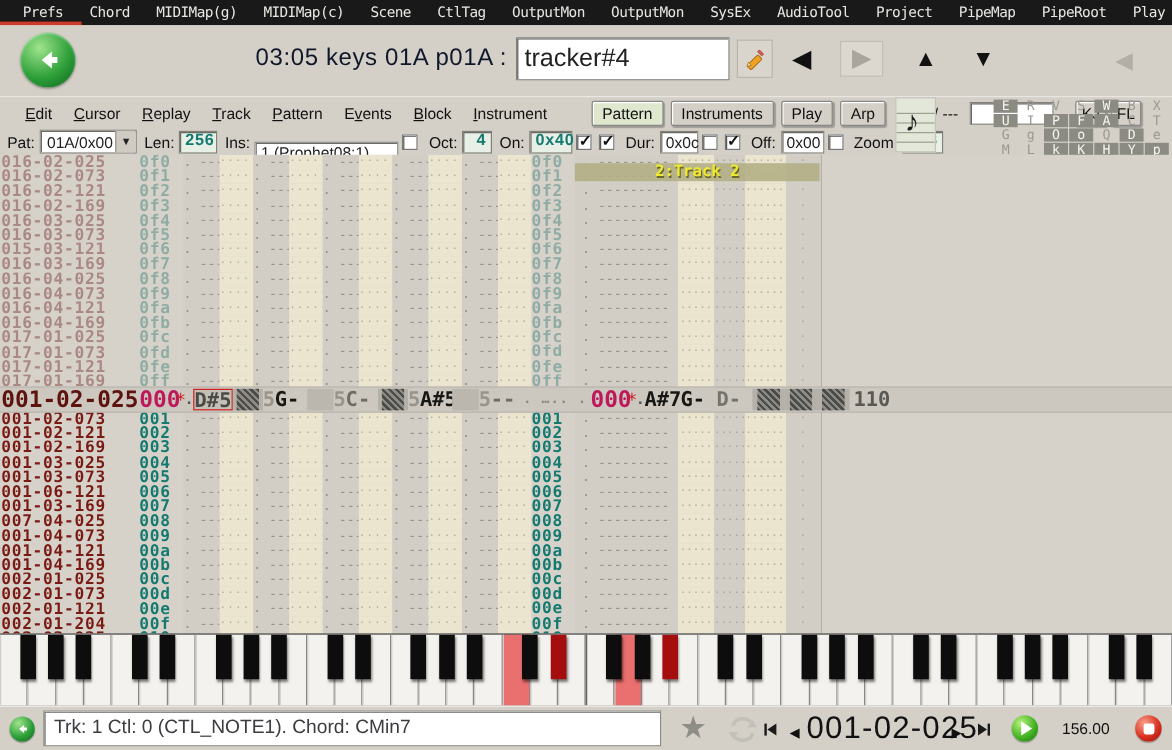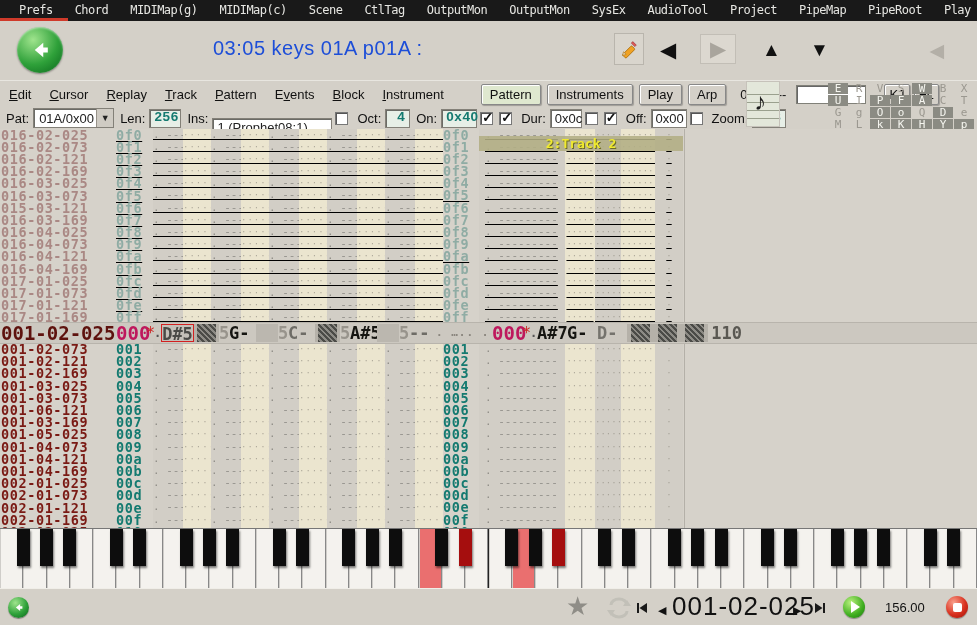--- a/index.html
+++ b/index.html
@@ -13,35 +13,35 @@
                     font-family:"DejaVu Sans Mono", monospace; letter-spacing:-0.5px;}
   .menubar .redmark { position:absolute; left:0; bottom:0; width:68px; height:3px; background:#cf3a2a; }
 
   
   .header { height:59px; position:relative; background:#d4d0c8; }
   .backbtn { position:absolute; left:17px; top:6px; width:46px; height:46px; border-radius:50%;
              background:radial-gradient(circle at 35% 28%, #9fe48d, #2fa13a 55%, #0c6a1d 95%);
              box-shadow:0 1px 2px rgba(0,0,0,.4), inset 0 1px 2px rgba(255,255,255,.5);
              display:flex; align-items:center; justify-content:center; }
   .backbtn svg { width:26px; height:26px; }
-  .hdr-title { position:absolute; left:213px; top:16px; font-size:20px; color:#1d4ed8; letter-spacing:0.5px; }
+  .hdr-title { position:absolute; left:213px; top:16px; font-size:20px; color:#0f172a; letter-spacing:0.5px; }
   .hdr-name { position:absolute; left:430px; top:10px; width:178px; height:36px; background:#fff;
               border:1px solid #7f7f78; box-shadow:inset 1px 1px 0 #555; font-size:21px; color:#222;
               padding:2px 6px; font-family:"Liberation Sans", sans-serif;}
   .editbtn { position:absolute; left:614px; top:12px; width:30px; height:32px; background:#d9d5cd;
              border:1px solid #b9b5ad; display:flex; align-items:center; justify-content:center; }
   .hdr-arrow { position:absolute; top:15px; font-size:21px; color:#111; cursor:default; line-height:28px;}
   .hdr-arrow.small { font-size:19px; }
   .hdr-arrow.disabled { color:#a9a59d; }
   .hdr-arrow.btnface { background:#dcd8d0; border:1px solid #c2beb6; padding:0 9px; height:30px; top:13px;}
   .spk { position:absolute; right:33px; top:18px; font-size:19px; color:#b3afa7; }
 
   
   .toolbars { position:relative; height:49px; background:#d4d0c8; border-top:1px solid #e8e6e0; }
-  .trow1 { position:absolute; left:0; top:2px; height:22px; display:flex; align-items:center; }
+  .trow1 { position:absolute; left:12px; top:2px; height:22px; display:flex; align-items:center; }
   .menuitem { font-size:13px; color:#111; margin:0 9px; }
   .menuitem u { text-decoration:underline; }
   .tbtn { font-size:13px; color:#111; background:#d4d0c8; border:1px solid #888; border-radius:2px;
           box-shadow:1px 1px 0 #fff inset, 1px 1px 1px rgba(0,0,0,.25); padding:2px 8px; margin-left:6px;}
   .tbtn.active { background:#dfe8cf; }
   .pat-label { font-size:13px; color:#111; margin:0 10px 0 14px; white-space:pre; }
   .empty-input { width:70px; height:19px; background:#fff; border:1px solid #808078; box-shadow:inset 1px 1px 0 #666; margin-right:14px;}
   .tbtn.sq { padding:2px 4px; margin-left:4px;}
 
   .trow2 { position:absolute; left:0; top:26px; height:22px; display:flex; align-items:center; font-size:13px; color:#111;}
@@ -70,21 +70,21 @@
   .lcell.on { background:#8b8b83; color:#f5f5ef; }
 
   
   .tracker { position:relative; height:399px; background:#d6d2ca; overflow:hidden;
              font-family:"DejaVu Sans Mono", monospace; }
   .vl { position:absolute; top:0; bottom:0; width:1px; background:#b4b0a8; }
   .trk-head { position:absolute; top:7px; height:15px; background:rgba(178,174,132,.88);
               color:#f0ea2e; font-size:13px; font-weight:bold; text-align:center; line-height:15px;
               text-shadow:1px 1px 0 #6a6a28; z-index:5;}
   .rows-upper, .rows-lower { display:flex; flex-direction:column; overflow:hidden; }
-  .rows-upper { height:194px; justify-content:center;text-decoration:underline; }
+  .rows-upper { height:194px; justify-content:space-between; }
   .rows-lower { height:185px; }
   .trk-row { display:flex; height:12.2px; flex:none; align-items:center; }
   .ts  { width:116px; padding-left:1px; font-size:13.5px; letter-spacing:0.6px; line-height:12px;
          color:#7a1a14; font-weight:bold; white-space:nowrap; overflow:hidden;}
   .num { width:37px; font-size:13.5px; letter-spacing:0.6px; line-height:12px; color:#147a70;
          font-weight:bold; }
   .dimtxt .ts { color:#a88480; } .dimtxt .num { color:#8fad a5; }
   .dimtxt .ts, .dimtxt .num { color:inherit; }
   .dimtxt .ts { color:#aa8884; } .dimtxt .num { color:#8facA4; }
   .cell { height:100%; overflow:hidden; white-space:nowrap; flex:none; line-height:12px; }
@@ -178,20 +178,21 @@
     <span class="mitem">Node</span>
   </div>
 
 <div class="header">
   <div class="backbtn">
     <svg viewBox="0 0 20 20">
       <path d="M12.5 4.5 L6 10 L12.5 15.5 L12.5 12 L16 12 L16 8 L12.5 8 Z" fill="#ffffff"></path>
     </svg>
   </div>
   <div class="hdr-title">03:05 keys  01A  p01A :</div>
+  <input class="hdr-name" value="tracker#4" style="">
   <div class="editbtn">
     <svg width="22" height="22" viewBox="0 0 22 22">
       <rect x="4" y="12" width="13" height="5" rx="1" transform="rotate(-45 10 14)" fill="#f0a224" stroke="#a86e10" stroke-width="0.8"></rect>
       <path d="M4.5 17.5 L5.5 13.8 L8.2 16.4 Z" fill="#e8d8b8" stroke="#a86e10" stroke-width="0.6"></path>
       <path d="M14.8 3.6 L18.3 7.1 L16.8 8.6 L13.3 5.1 Z" fill="#e05858" stroke="#903030" stroke-width="0.6"></path>
     </svg>
   </div>
   <span class="hdr-arrow" style="left:660px">◀</span>
   <span class="hdr-arrow btnface disabled" style="left:700px">▶</span>
   <span class="hdr-arrow small" style="left:762px">▲</span>
@@ -798,21 +799,21 @@
         <span class="cell c-dots">·····</span>
         <span class="cell midnum num">007</span>
         <span class="cell t2-dash">. ---------</span>
         <span class="cell t2-d1">·····</span>
         <span class="cell t2-d2">·····</span>
         <span class="cell t2-d3">·······</span>
         <span class="cell t2-val">·</span>
         <span class="filler"></span>
       </div>
       <div class="trk-row">
-        <span class="ts">001-05-025</span>
+        <span class="ts">007-04-025</span>
         <span class="num">008</span>
         <span class="cell c-note">. ---</span>
         <span class="cell c-dots">·····</span>
         <span class="cell c-note">. ---</span>
         <span class="cell c-dots">·····</span>
         <span class="cell c-note">. ---</span>
         <span class="cell c-dots">·····</span>
         <span class="cell c-note">. ---</span>
         <span class="cell c-dots">·····</span>
         <span class="cell c-note">. ---</span>
@@ -945,21 +946,21 @@
         <span class="cell c-dots">·····</span>
         <span class="cell midnum num">00e</span>
         <span class="cell t2-dash">. ---------</span>
         <span class="cell t2-d1">·····</span>
         <span class="cell t2-d2">·····</span>
         <span class="cell t2-d3">·······</span>
         <span class="cell t2-val">·</span>
         <span class="filler"></span>
       </div>
       <div class="trk-row">
-        <span class="ts">002-01-169</span>
+        <span class="ts">002-01-204</span>
         <span class="num">00f</span>
         <span class="cell c-note">. ---</span>
         <span class="cell c-dots">·····</span>
         <span class="cell c-note">. ---</span>
         <span class="cell c-dots">·····</span>
         <span class="cell c-note">. ---</span>
         <span class="cell c-dots">·····</span>
         <span class="cell c-note">. ---</span>
         <span class="cell c-dots">·····</span>
         <span class="cell c-note">. ---</span>
@@ -1071,20 +1072,21 @@
     <div class="bkey" style="left: 923.976px;"></div>
     <div class="bkey" style="left: 947.238px;"></div>
   </div>
 
 <div class="statusbar">
   <div class="sb-back">
     <svg viewBox="0 0 20 20">
       <path d="M12.5 4.5 L6 10 L12.5 15.5 L12.5 12 L16 12 L16 8 L12.5 8 Z" fill="#ffffff"></path>
     </svg>
   </div>
+  <div class="sb-msgbox">Trk: 1 Ctl: 0 (CTL_NOTE1). Chord: CMin7</div>
   <div class="sb-star">★</div>
   <svg class="sb-loop" width="30" height="24" viewBox="0 0 30 24">
     <path d="M7 9 A8 6 0 0 1 23 9" fill="none" stroke="#c2c0b8" stroke-width="3"></path>
     <path d="M23 15 A8 6 0 0 1 7 15" fill="none" stroke="#c2c0b8" stroke-width="3"></path>
     <path d="M23 4 L27 10 L19 10 Z" fill="#c2c0b8"></path>
     <path d="M7 20 L3 14 L11 14 Z" fill="#c2c0b8"></path>
   </svg>
   <svg class="skip" style="left:636px" width="12" height="12" viewBox="0 0 12 12">
     <rect x="1" y="1" width="2" height="10" fill="#1a1a1a"></rect>
       <path d="M11 1 L3.5 6 L11 11 Z" fill="#1a1a1a"></path>

